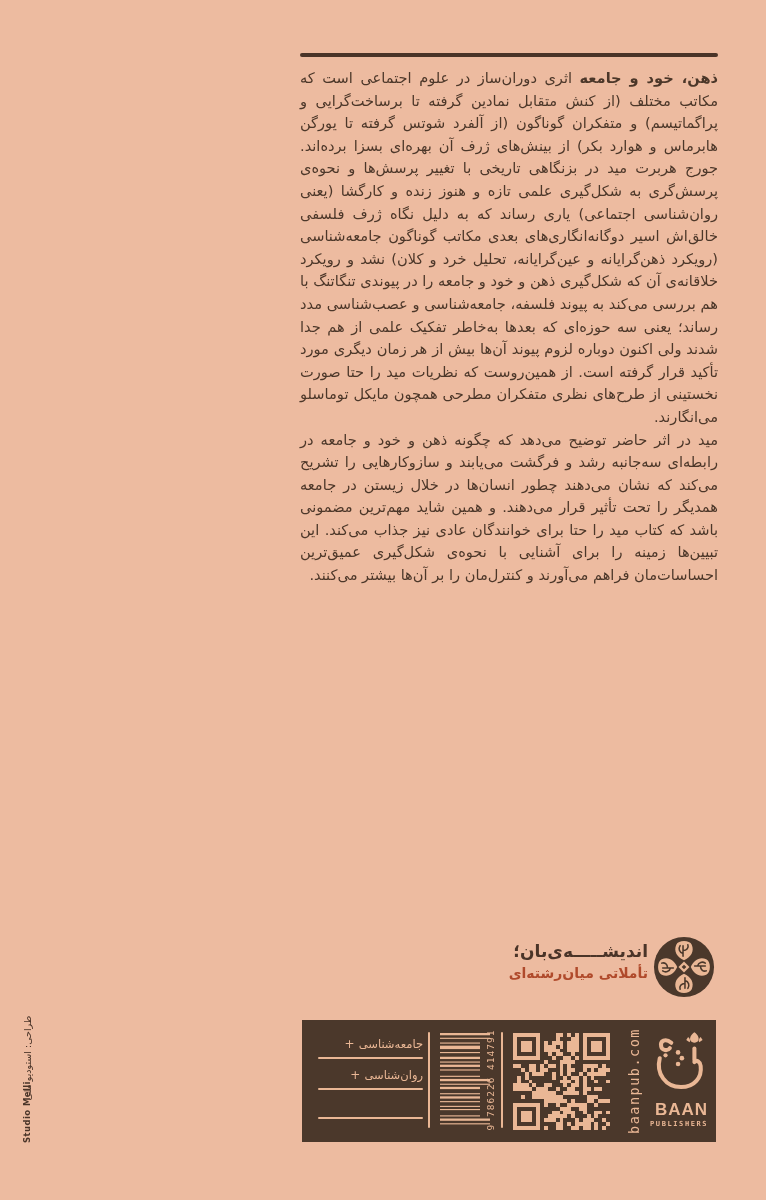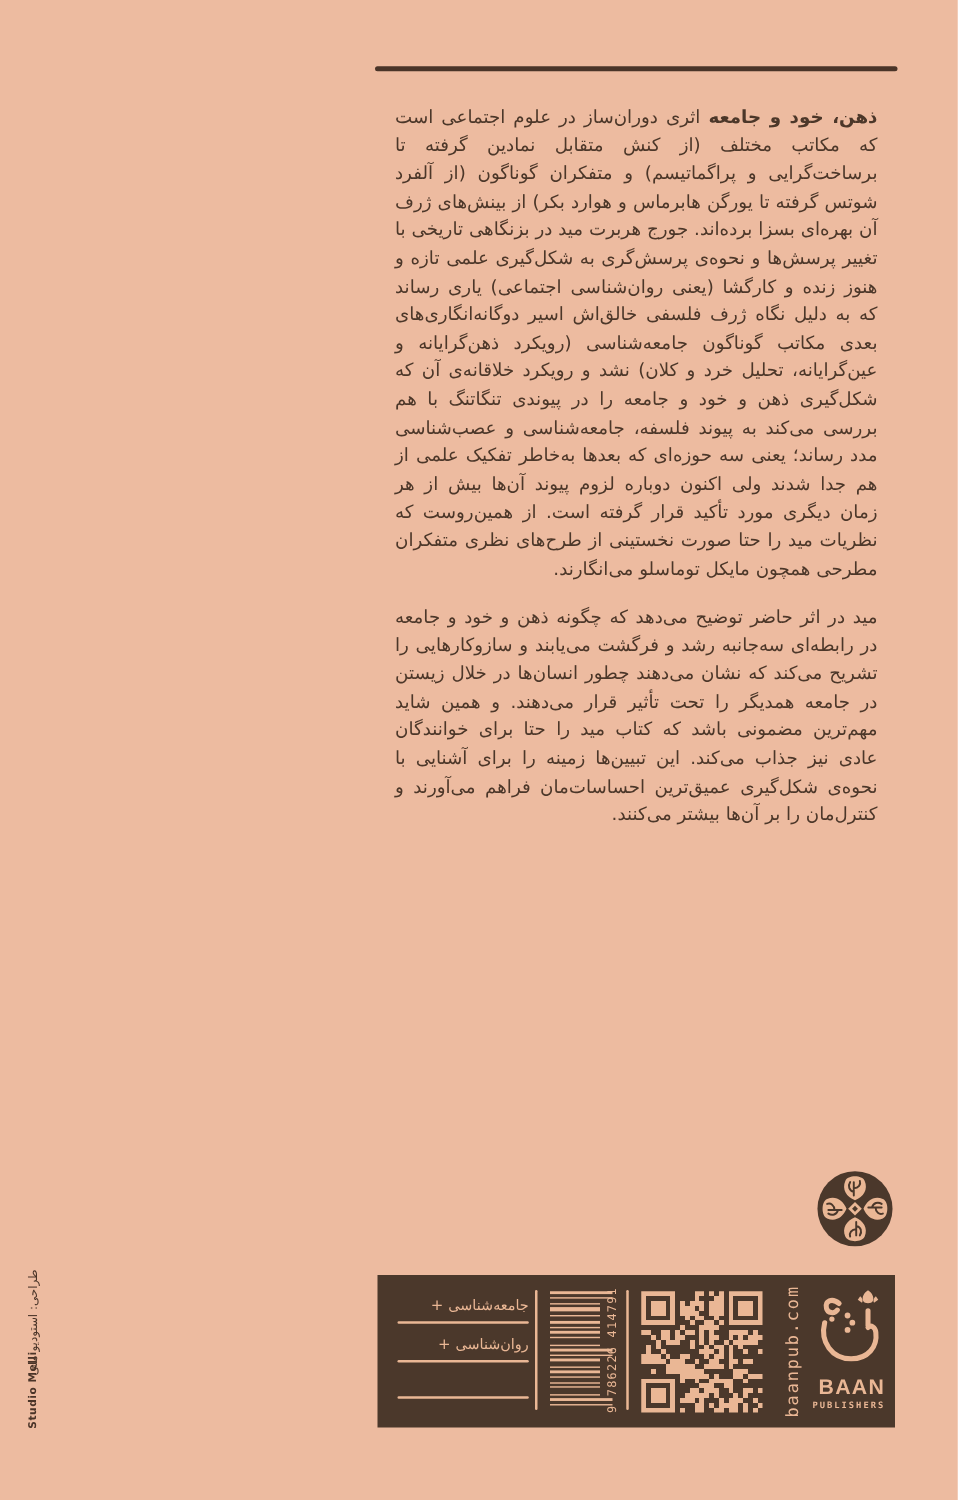--- a/index.html
+++ b/index.html
@@ -9,21 +9,21 @@
     font-family:"DejaVu Sans",sans-serif;
   }
   
   .top-rule{position:absolute;left:300px;top:53px;width:418px;height:4px;background:#4a3428;border-radius:2px;}
   
   .blurb{
     position:absolute;left:300px;top:67px;width:418px;
     direction:rtl;text-align:justify;
     color:#4c3729;font-size:14.6px;line-height:22.6px;
   }
-  .blurb p{margin:16px;}
+  .blurb p{margin:0;}
   .blurb b{font-weight:bold;}
   
   .series-text{
     position:absolute;right:118px;top:940px;direction:rtl;text-align:right;color:#4a3428;
   }
   .series-line1{font-size:17px;font-weight:bold;line-height:23px;}
   .series-line2{font-size:14px;font-weight:bold;line-height:20px;color:#b04a2b;}
   .emblem{position:absolute;left:653px;top:936px;width:62px;height:62px;}
   
   .credit-fa,.credit-en{
@@ -66,20 +66,24 @@
 
 <div class="page">
 
   <div class="top-rule"></div>
 
   <div class="blurb">
     <p><b>ذهن، خود و جامعه</b><span> اثری دوران‌ساز در علوم اجتماعی است که مکاتب مختلف (از کنش متقابل نمادین گرفته تا برساخت‌گرایی و پراگماتیسم) و متفکران گوناگون (از آلفرد شوتس گرفته تا یورگن هابرماس و هوارد بکر) از بینش‌های ژرف آن بهره‌ای بسزا برده‌اند. جورج هربرت مید در بزنگاهی تاریخی با تغییر پرسش‌ها و نحوه‌ی پرسش‌گری به شکل‌گیری علمی تازه و هنوز زنده و کارگشا (یعنی روان‌شناسی اجتماعی) یاری رساند که به دلیل نگاه ژرف فلسفی خالق‌اش اسیر دوگانه‌انگاری‌های بعدی مکاتب گوناگون جامعه‌شناسی (رویکرد ذهن‌گرایانه و عین‌گرایانه، تحلیل خرد و کلان) نشد و رویکرد خلاقانه‌ی آن که شکل‌گیری ذهن و خود و جامعه را در پیوندی تنگاتنگ با هم بررسی می‌کند به پیوند فلسفه، جامعه‌شناسی و عصب‌شناسی مدد رساند؛ یعنی سه حوزه‌ای که بعدها به‌خاطر تفکیک علمی از هم جدا شدند ولی اکنون دوباره لزوم پیوند آن‌ها بیش از هر زمان دیگری مورد تأکید قرار گرفته است. از همین‌روست که نظریات مید را حتا صورت نخستینی از طرح‌های نظری متفکران مطرحی همچون مایکل توماسلو می‌انگارند.</span></p>
     <p>مید در اثر حاضر توضیح می‌دهد که چگونه ذهن و خود و جامعه در رابطه‌ای سه‌جانبه رشد و فرگشت می‌یابند و سازوکارهایی را تشریح می‌کند که نشان می‌دهند چطور انسان‌ها در خلال زیستن در جامعه همدیگر را تحت تأثیر قرار می‌دهند. و همین شاید مهم‌ترین مضمونی باشد که کتاب مید را حتا برای خوانندگان عادی نیز جذاب می‌کند. این تبیین‌ها زمینه را برای آشنایی با نحوه‌ی شکل‌گیری عمیق‌ترین احساسات‌مان فراهم می‌آورند و کنترل‌مان را بر آن‌ها بیشتر می‌کنند.</p>
   </div>
 
+  <div class="series-text">
+    <div class="series-line1">اندیشـــــه‌ی‌بان؛</div>
+    <div class="series-line2">تأملاتی میان‌رشته‌ای</div>
+  </div>
 
   <svg class="emblem" viewBox="-32 -32 64 64">
     <circle cx="0" cy="0" r="31" fill="#4b382b"></circle>
     <g id="petals">
         <g transform="rotate(0)">
           <path d="M0,-7 C7,-10 11,-16 8,-23 C6,-28 -6,-28 -8,-23 C-11,-16 -7,-10 0,-7 Z" fill="#eab795"></path>
           <path d="M-1,-11 L-1,-22 M-1,-14 C-5,-15 -6,-19 -4,-22 M-1,-17 C3,-17 5,-20 4,-23" stroke="#4b382b" stroke-width="1.6" fill="none" stroke-linecap="round"></path>
         </g>
         <g transform="rotate(90)">
           <path d="M0,-7 C7,-10 11,-16 8,-23 C6,-28 -6,-28 -8,-23 C-11,-16 -7,-10 0,-7 Z" fill="#eab795"></path>

